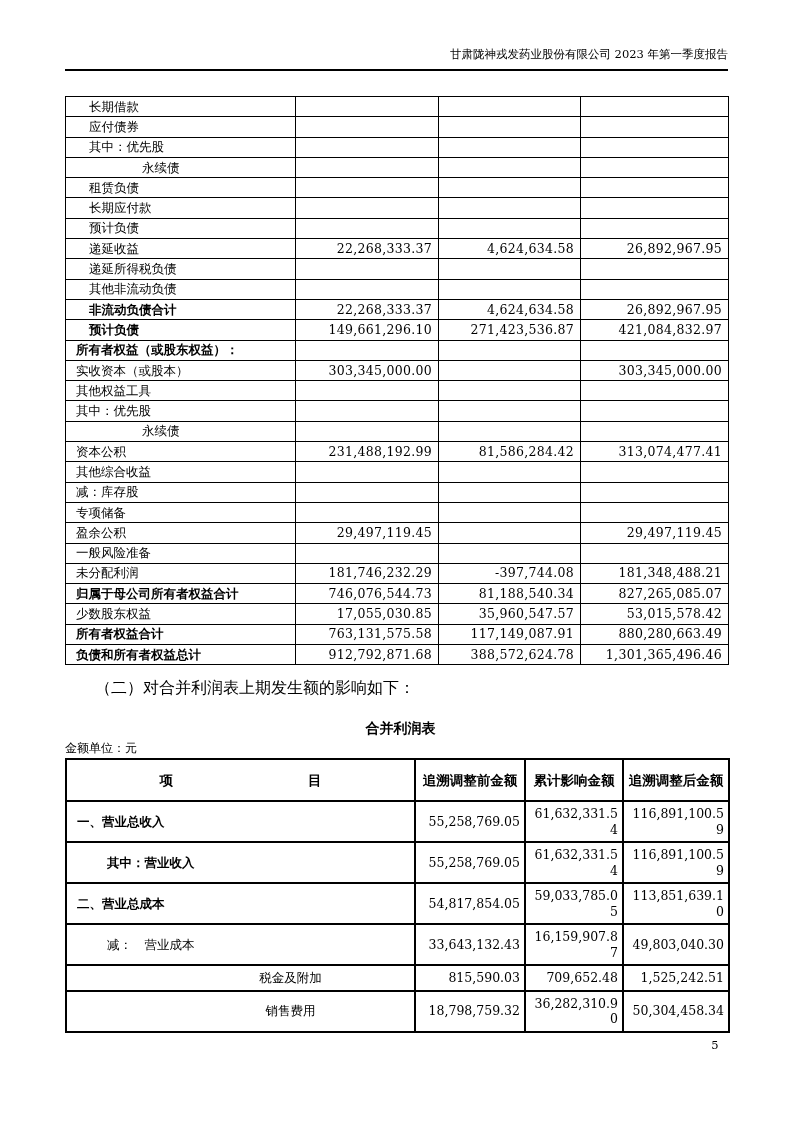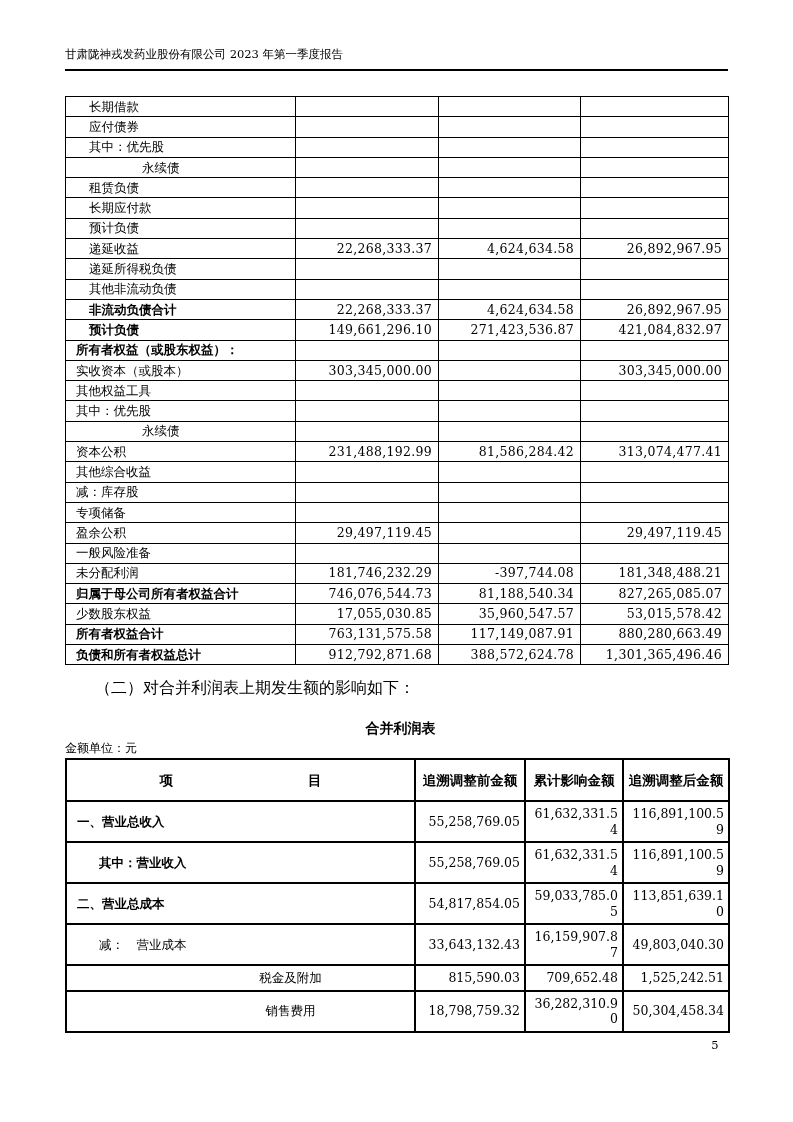--- a/index.html
+++ b/index.html
@@ -7,21 +7,21 @@
     position:relative;
     width:793px;height:1122px;
     background:#ffffff;
     font-family:"DejaVu Serif","Liberation Serif",serif;
     color:#000;
     overflow:hidden;
   }
   
   .doc-header{
     position:absolute;left:65px;top:47px;width:663px;
-    text-align:left;font-size:11.5px;line-height:1.3;
+    text-align:right;font-size:11.5px;line-height:1.3;
     padding-bottom:7px;border-bottom:2px solid #000;
   }
   
   .t1{
     position:absolute;left:65px;top:96px;width:663px;
     border-collapse:collapse;table-layout:fixed;font-size:12.5px;
   }
   .t1 td{
     border:1px solid #000;height:19.3px;padding:0 6px;
     line-height:1.12;vertical-align:middle;overflow:hidden;white-space:nowrap;
@@ -41,21 +41,21 @@
     position:absolute;left:65px;top:758px;width:663px;
     border-collapse:collapse;table-layout:fixed;font-size:12.5px;
   }
   .t2 th,.t2 td{border:2px solid #000;vertical-align:middle;padding:4px 4px;}
   .t2 th{font-size:13.5px;font-weight:bold;text-align:center;line-height:1.2;height:32px;}
   .t2 th.item-th{padding:0;}
   .item-head{display:flex;justify-content:center;gap:135px;}
   .t2 td.lbl{line-height:1.25;}
   .t2 td.num{text-align:right;word-break:break-all;overflow-wrap:anywhere;line-height:1.24;}
   .t2 td.ind0{padding-left:10px;}
-  .t2 td.ind1{padding-left:32px;}
+  .t2 td.ind1{padding-left:40px;}
   .t2 td.ind2{padding-left:104px;text-align:center;}
   
   .page-num{position:absolute;left:700px;top:1038px;width:30px;text-align:center;font-size:11.5px;}
 </style>
 </head>
 <body>
 
 <div class="page">
 
   <div class="doc-header">

